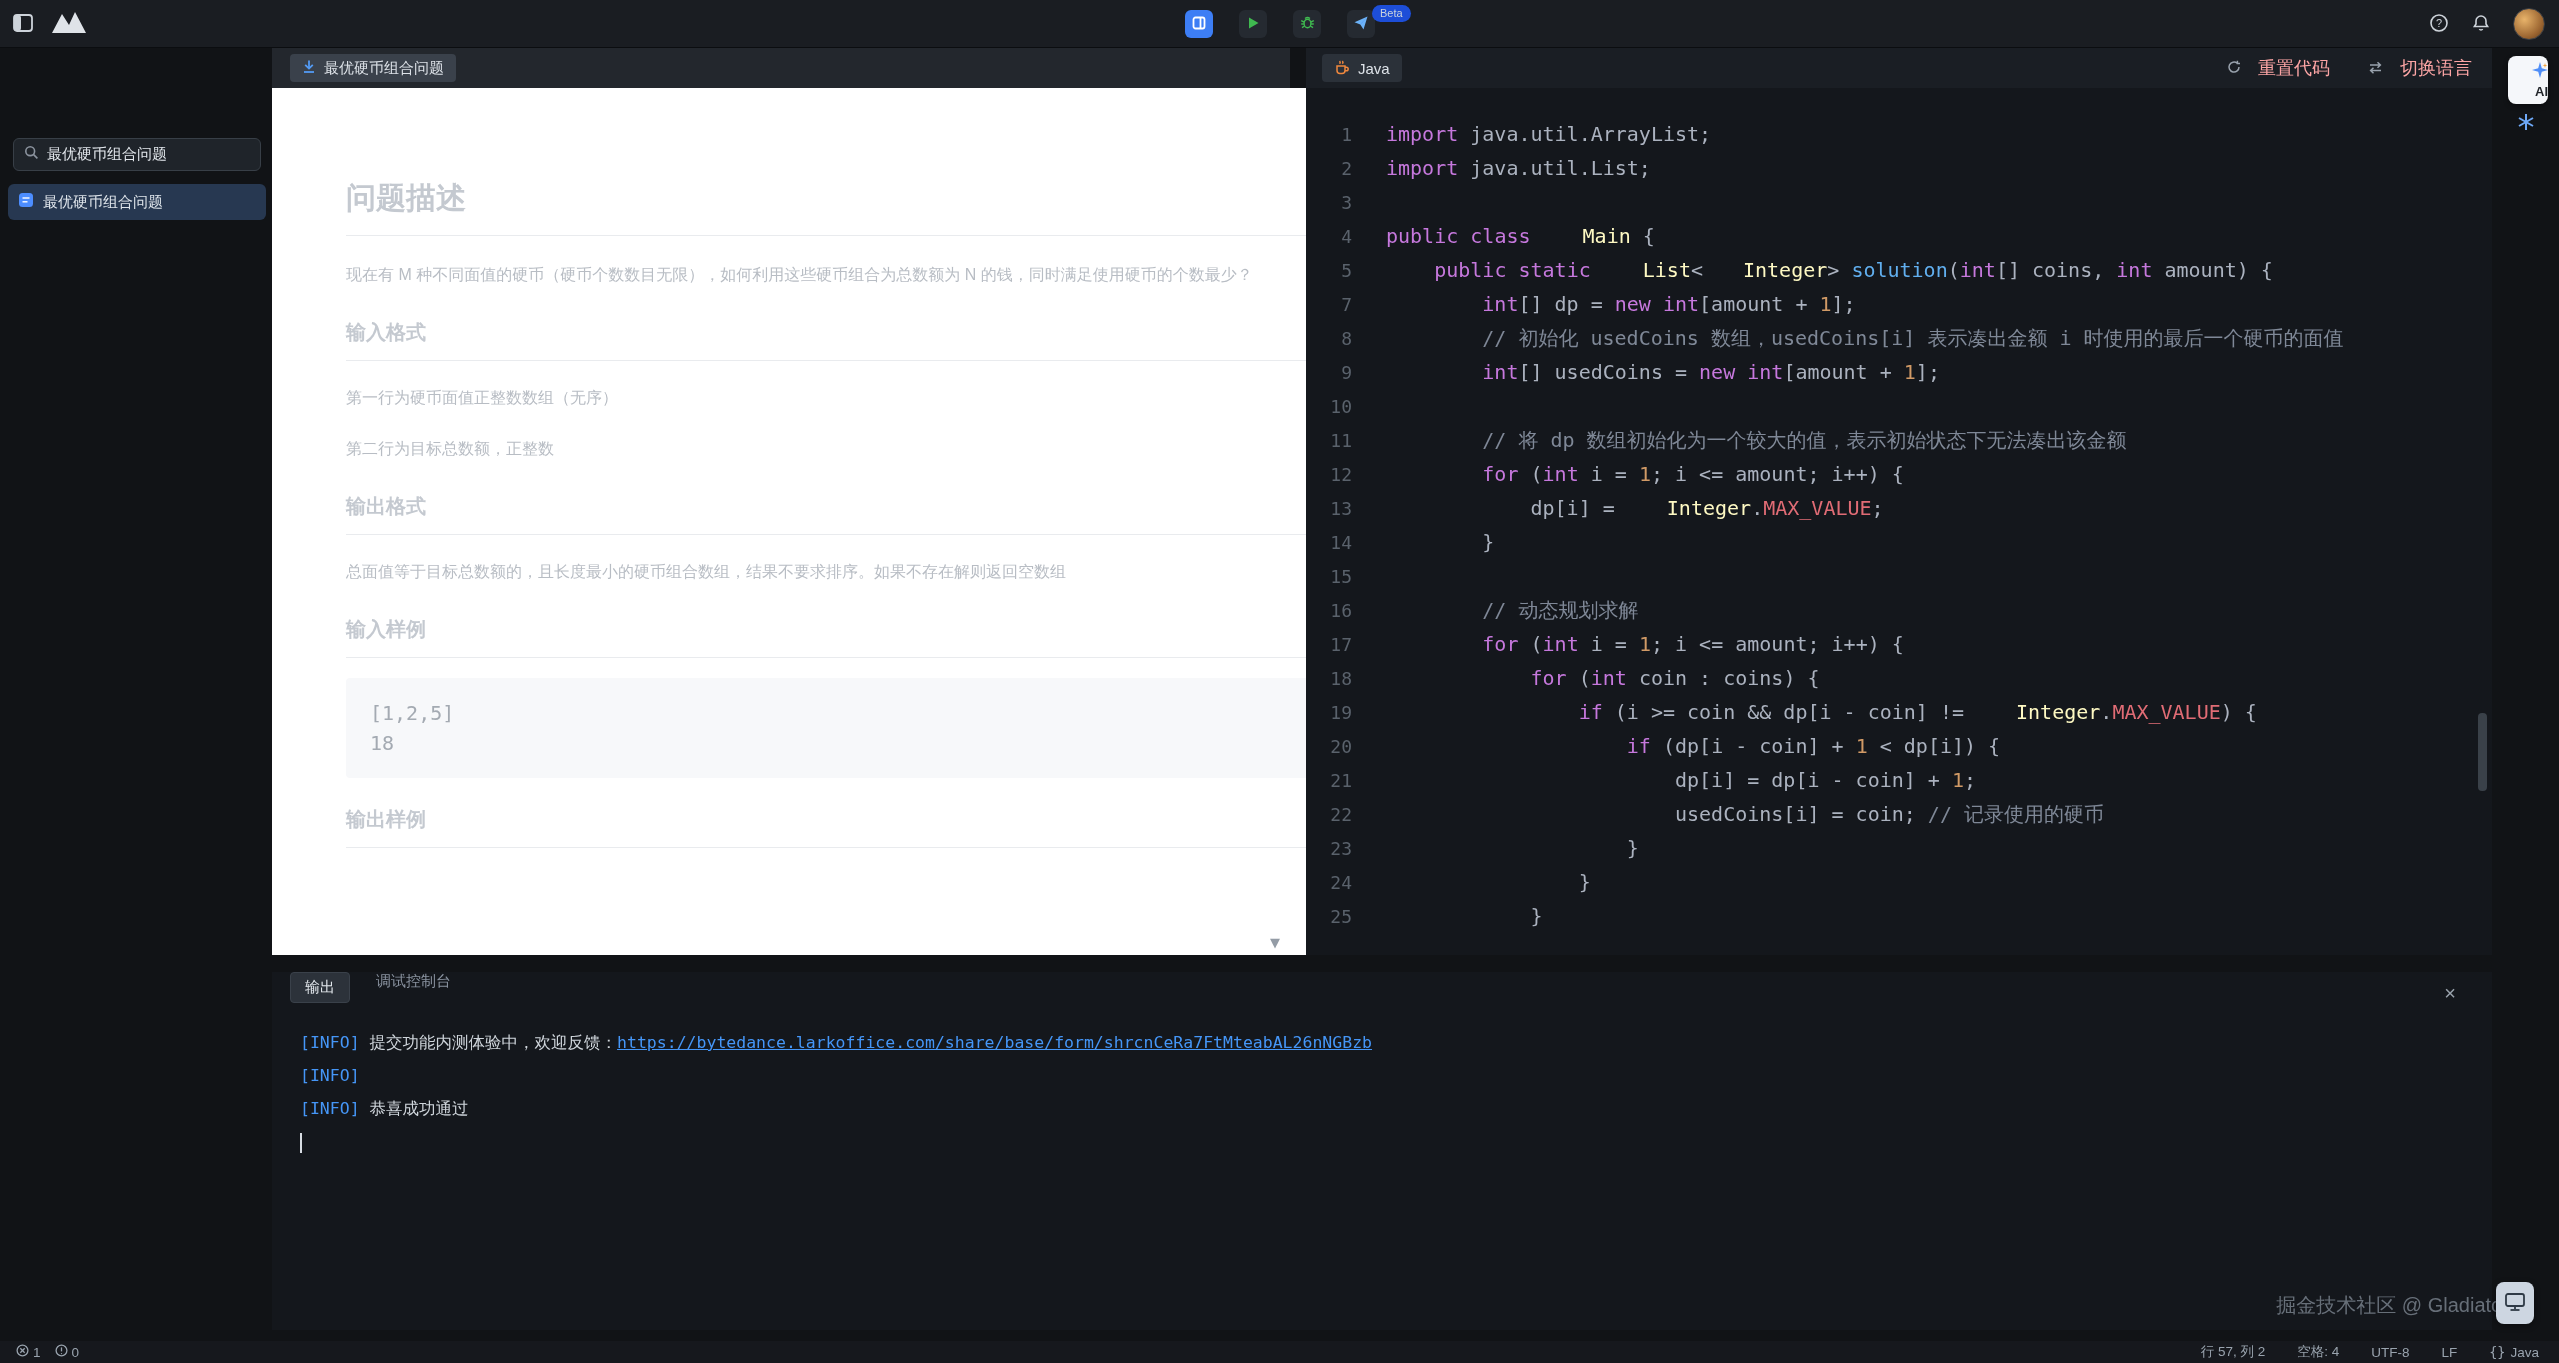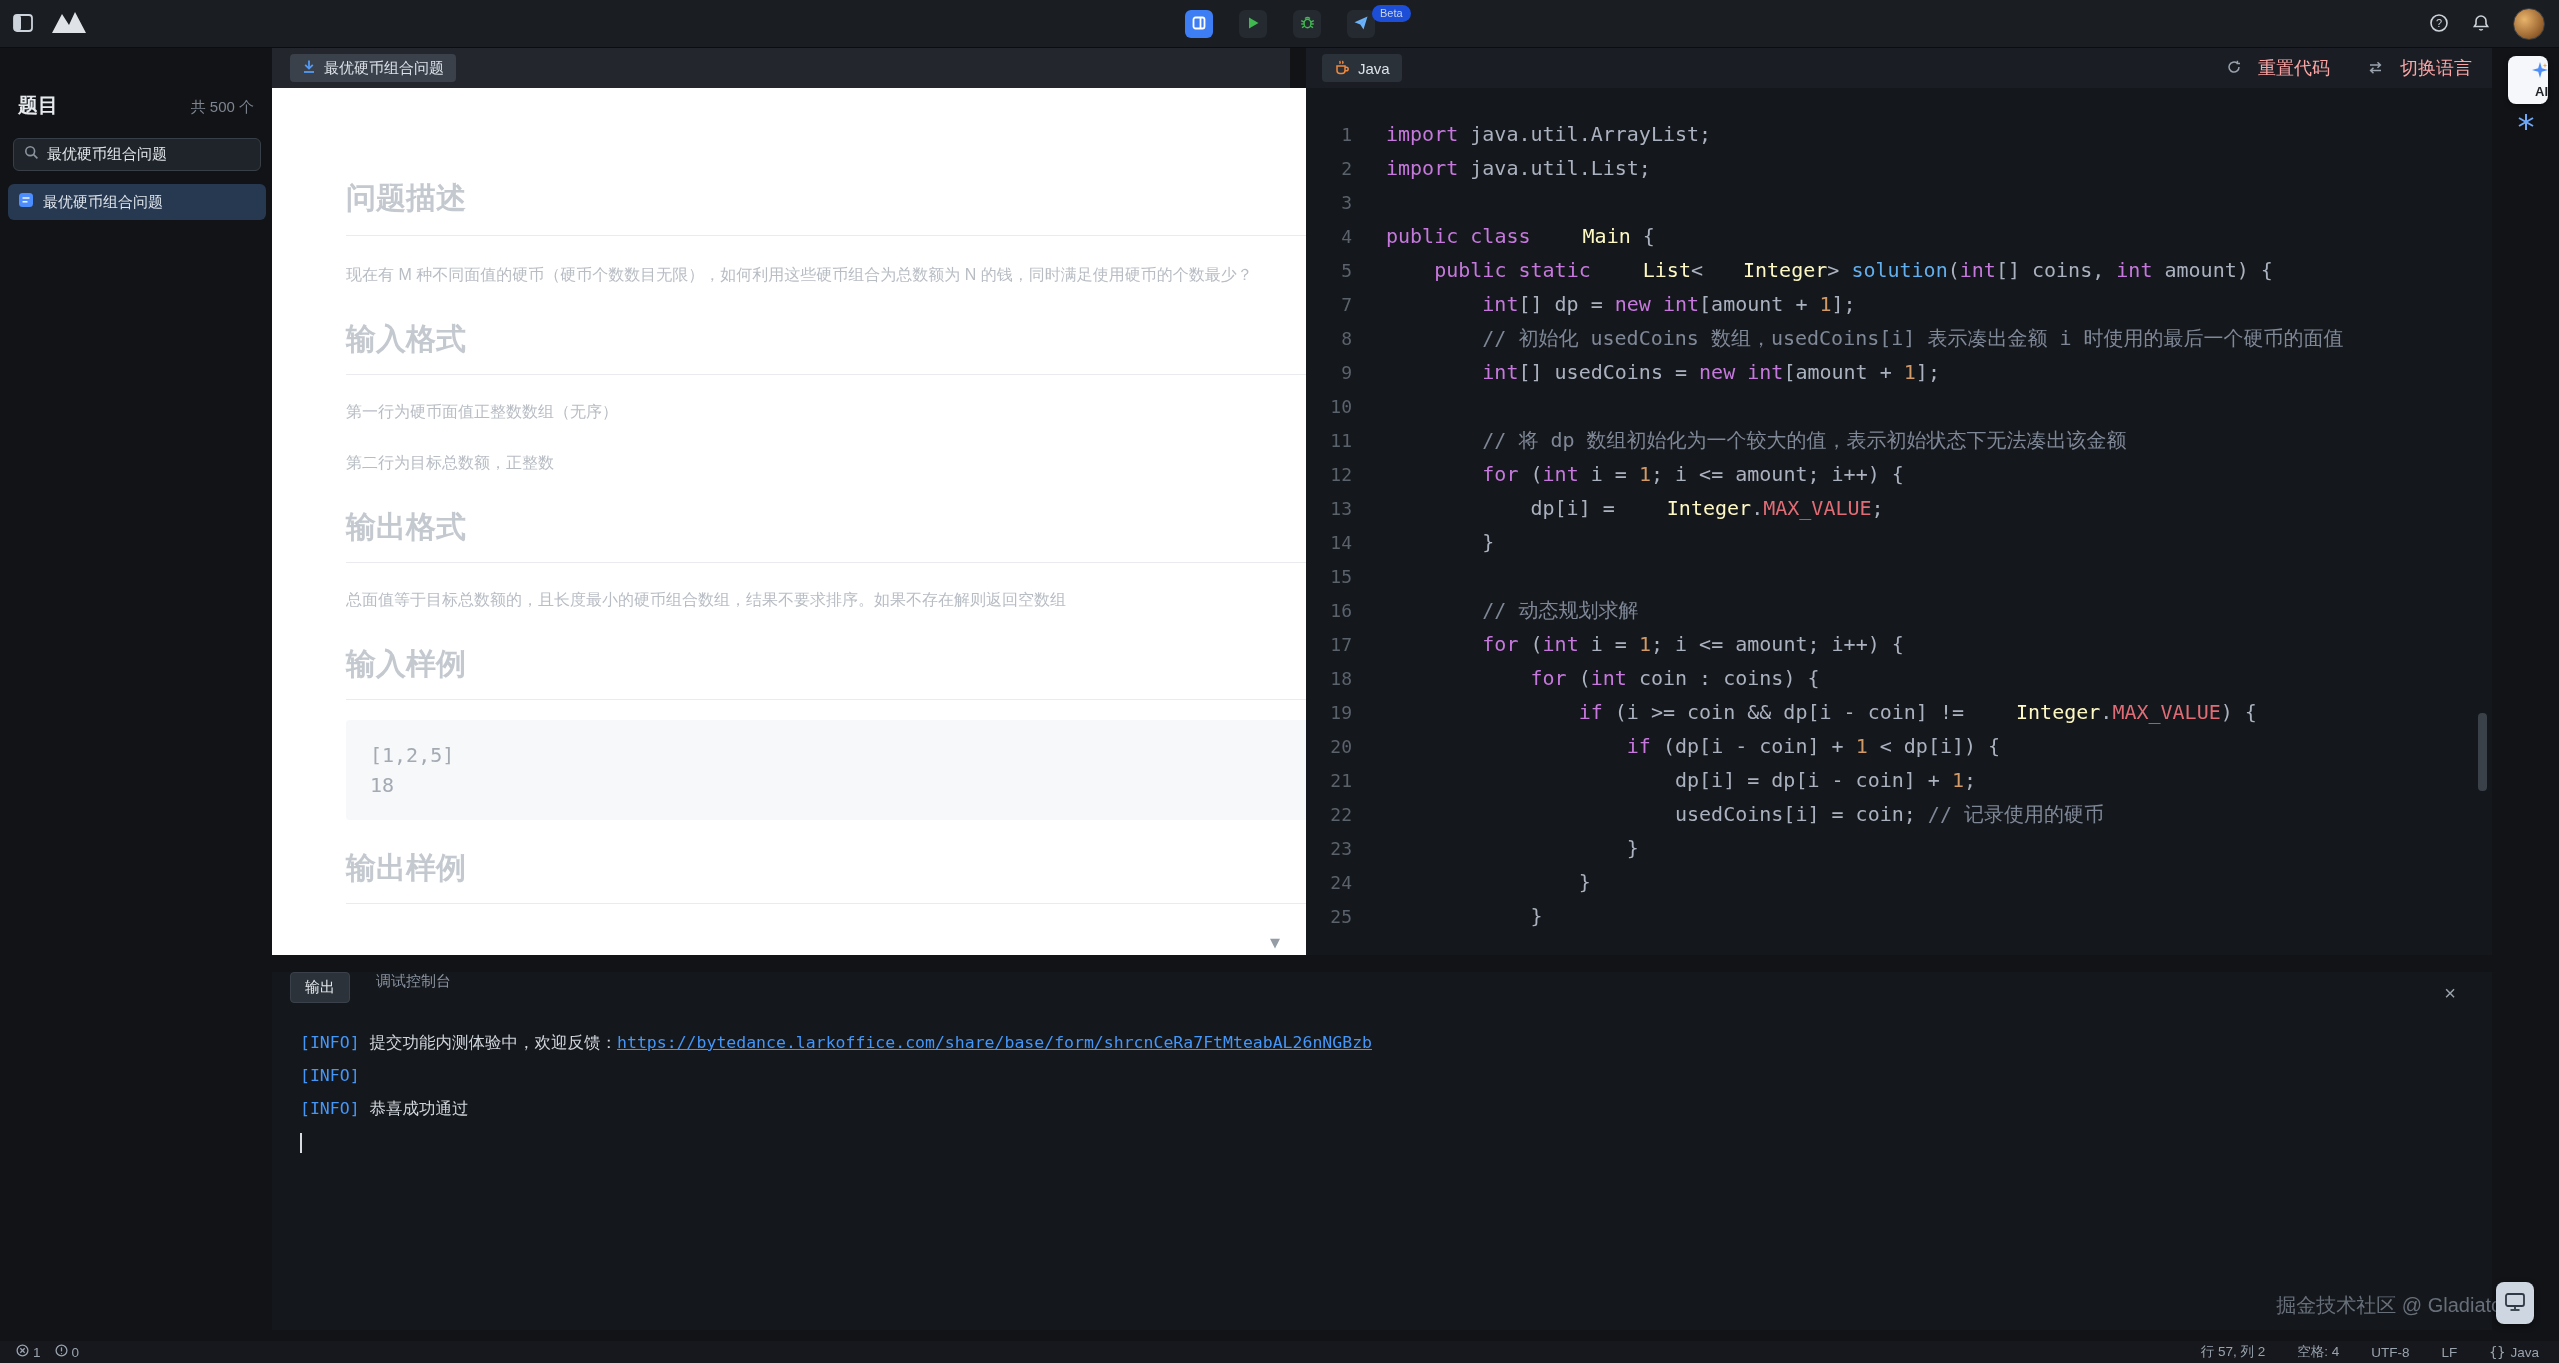--- a/index.html
+++ b/index.html
@@ -42,21 +42,21 @@
               border-radius:4px; font-size:15px; color:#dde2e8; cursor:pointer; }
 
   
   .problem-panel { position:absolute; left:272px; top:48px; width:1018px; height:907px; background:#23272d; }
   .problem-panel .panel-header { background:#23272d; padding-left:18px; }
   .problem-tab { background:#3a414b; }
   .problem-content { position:absolute; left:0; top:40px; width:1232px; height:867px; background:#ffffff;
                      overflow:hidden; padding:90px 86px 0 74px; }
   .problem-content h1 { font-size:30px; font-weight:bold; color:#c4c9d0;
                         border-bottom:1px solid #e9ebee; padding-bottom:16px; margin-bottom:22px; }
-  .problem-content h2 { font-size:30px; font-weight:bold; color:#c4c9d0; margin-top:28px;
+  .problem-content h2 { font-size:20px; font-weight:bold; color:#c4c9d0; margin-top:28px;
                         border-bottom:1px solid #e9ebee; padding-bottom:14px; margin-bottom:20px; }
   .problem-content p { font-size:16px; line-height:33px; color:#b8bdc4; margin-bottom:18px; }
   .problem-content pre { background:#f7f8fa; border-radius:4px; padding:20px 24px; margin:4px 0 28px 0;
                          font-family:"DejaVu Sans Mono",monospace; font-size:20px; line-height:30px; color:#a4aab2; }
   .scroll-arrow { position:absolute; right:10px; bottom:5px; color:#949ca6; font-size:13px;
                   font-family:"DejaVu Sans",sans-serif; }
 
   
   .editor-panel { position:absolute; left:1306px; top:48px; width:1186px; height:907px; background:#14171c; }
   .editor-panel .panel-header { background:#1a1e24; padding-left:16px; justify-content:space-between; padding-right:20px; }
@@ -195,24 +195,20 @@
               <path d="M10 3 a5 5 0 0 1 5 5 v3 l1.6 2.5 H3.4 L5 11 v-3 a5 5 0 0 1 5-5 Z"></path>
               <path d="M8.4 16 a1.8 1.8 0 0 0 3.2 0"></path>
             </svg>
         </span>
       </button>
       <div class="avatar"></div>
     </div>
   </header>
 
   <aside class="sidebar">
-    <div class="sb-head">
-      <span class="sb-title">题目</span>
-      <span class="sb-count">共 500 个</span>
-    </div>
     <div class="search-box">
       <span>
         <svg width="15" height="15" viewBox="0 0 15 15" fill="none" stroke="#8b939e" stroke-width="1.6">
             <circle cx="6.2" cy="6.2" r="4.4"></circle>
             <line x1="9.6" y1="9.6" x2="13.4" y2="13.4"></line>
           </svg>
       </span>
       <input readonly="" value="最优硬币组合问题" style="">
     </div>
     <div class="sb-items" id="sidebar-items">

